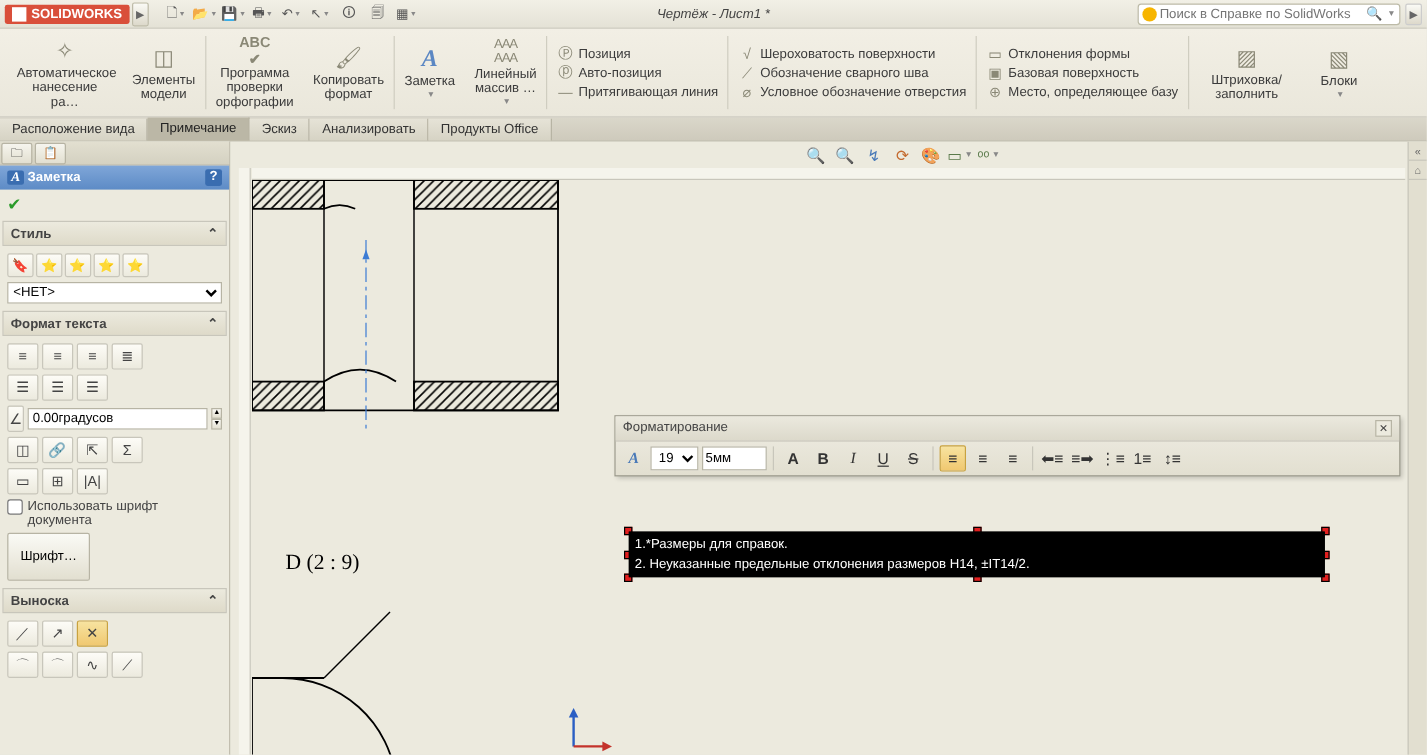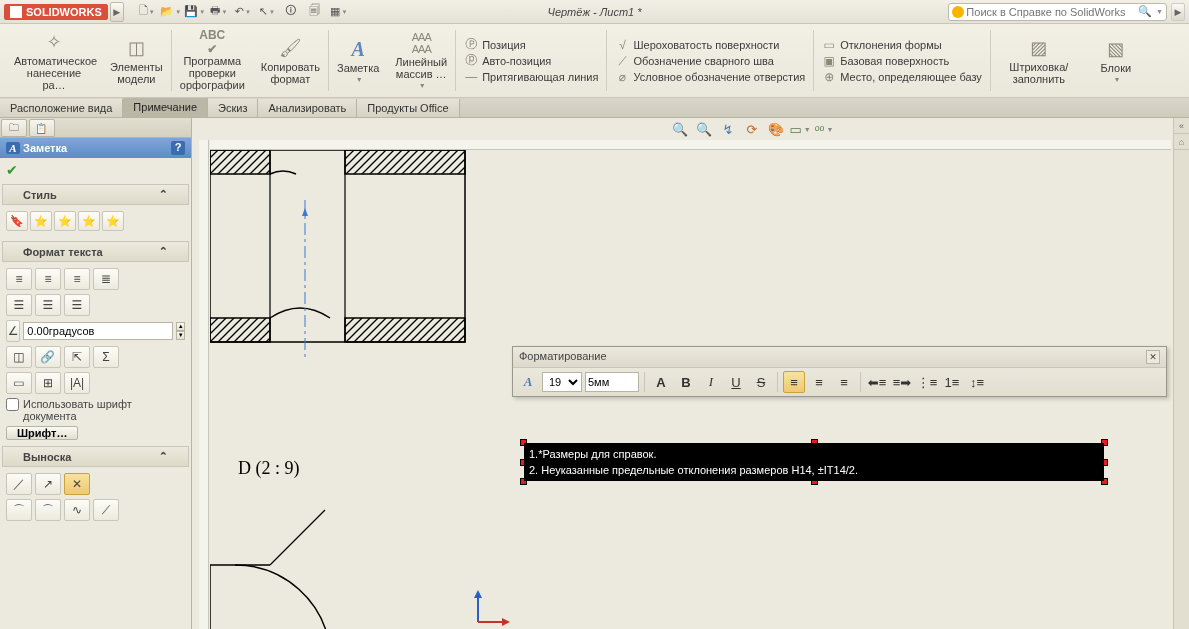--- a/index.html
+++ b/index.html
@@ -38,33 +38,33 @@
 
   
   .workspace{position:absolute;top:118px;left:0;right:0;bottom:0;display:flex;}
   .leftpanel{width:192px;background:#eceade;border-right:1px solid #b7b4a4;display:flex;flex-direction:column;}
   .lp-tabs{height:20px;background:linear-gradient(#e2dfd0,#d4d1c1);display:flex;border-bottom:1px solid #b7b4a4;}
   .lp-tab{width:26px;height:18px;margin:1px;border:1px solid #b7b4a4;border-radius:2px;background:linear-gradient(#f6f5ee,#e2dfd0);display:flex;align-items:center;justify-content:center;font-size:10px;}
   .lp-header{background:linear-gradient(#7fa6d8,#5d8bc6);color:#fff;font-weight:bold;padding:3px 6px;display:flex;justify-content:space-between;align-items:center;font-size:12px;}
   .lp-header .ha{font-family:Georgia,serif;font-style:italic;color:#fff;background:#3a6db0;width:14px;text-align:center;border-radius:2px;}
   .lp-ok{padding:4px 6px;}
   .lp-ok .check{color:#2a9b2a;font-size:14px;}
-  .lp-section-h{background:linear-gradient(#eceade,#dedac9);border:1px solid #c8c6bb;padding:3px 20px;font-weight:bold;color:#444;display:flex;justify-content:space-between;align-items:center;margin:2px;}
+  .lp-section-h{background:linear-gradient(#eceade,#dedac9);border:1px solid #c8c6bb;padding:3px 6px;font-weight:bold;color:#444;display:flex;justify-content:space-between;align-items:center;margin:2px;}
   .lp-section-b{padding:4px 6px;}
   .star-row{display:flex;gap:2px;margin-bottom:4px;}
   .starbtn{width:22px;height:20px;border:1px solid #c8c6bb;background:linear-gradient(#fdfcf7,#eceade);border-radius:2px;display:flex;align-items:center;justify-content:center;font-size:11px;}
   .lp-select{width:100%;height:18px;border:1px solid #b7b4a4;background:#fff;font-size:11px;}
   .fmt-grid{display:flex;gap:3px;margin-bottom:4px;}
   .fmtbtn{width:26px;height:22px;border:1px solid #c8c6bb;background:linear-gradient(#fdfcf7,#eceade);border-radius:2px;display:flex;align-items:center;justify-content:center;font-size:12px;color:#444;}
   .angle-row{display:flex;align-items:center;gap:3px;margin:4px 0;}
   .angle-input{flex:1;height:18px;border:1px solid #b7b4a4;background:#fff;padding:2px 3px;font-size:11px;}
   .spinner{width:14px;display:flex;flex-direction:column;}
   .spinner .sp{height:9px;border:1px solid #b7b4a4;background:linear-gradient(#fafaf5,#e2dfd0);font-size:6px;text-align:center;line-height:7px;}
   .font-cb{display:flex;align-items:flex-start;gap:4px;font-size:11px;color:#444;margin:4px 0;}
-  .font-btn{padding:0 10px;border:1px solid #b7b4a4;background:linear-gradient(#fafaf5,#e2dfd0);border-radius:2px;font-size:11px;font-weight:bold;}
+  .font-btn{padding:13px 10px;border:1px solid #b7b4a4;background:linear-gradient(#fafaf5,#e2dfd0);border-radius:2px;font-size:11px;}
 
   .canvas-area{flex:1;position:relative;background:#eceade;}
   .view-toolbar{position:absolute;top:0;left:50%;transform:translateX(-12%);height:22px;display:flex;align-items:center;gap:6px;z-index:5;}
   .vtbtn{width:18px;height:18px;display:flex;align-items:center;justify-content:center;font-size:13px;color:#5a7a4a;}
   .ruler-h{position:absolute;top:22px;left:18px;right:18px;height:10px;background:#f5f4ec;border-bottom:1px solid #c8c6bb;}
   .ruler-v{position:absolute;top:22px;left:7px;width:10px;bottom:0;background:#f5f4ec;border-right:1px solid #c8c6bb;}
   .paper{position:absolute;top:32px;left:18px;right:18px;bottom:0;background:#eceade;overflow:hidden;}
   .right-rail{position:absolute;top:0;right:0;width:16px;bottom:0;background:#e2dfd0;border-left:1px solid #c8c6bb;}
   .right-rail .rr{height:16px;border-bottom:1px solid #c8c6bb;display:flex;align-items:center;justify-content:center;font-size:9px;color:#666;}
 
@@ -241,20 +241,21 @@
         <span>⌃</span>
       </div>
     <div class="lp-section-b">
       <div class="star-row">
         <div class="starbtn">🔖</div>
         <div class="starbtn">⭐</div>
         <div class="starbtn">⭐</div>
         <div class="starbtn">⭐</div>
         <div class="starbtn">⭐</div>
       </div>
+      <select class="lp-select"><option>&lt;НЕТ&gt;</option></select>
     </div>
 
     <div class="lp-section-h">
         <span>Формат текста</span>
         <span>⌃</span>
       </div>
     <div class="lp-section-b">
       <div class="fmt-grid">
         <div class="fmtbtn">≡</div>
         <div class="fmtbtn">≡</div>

